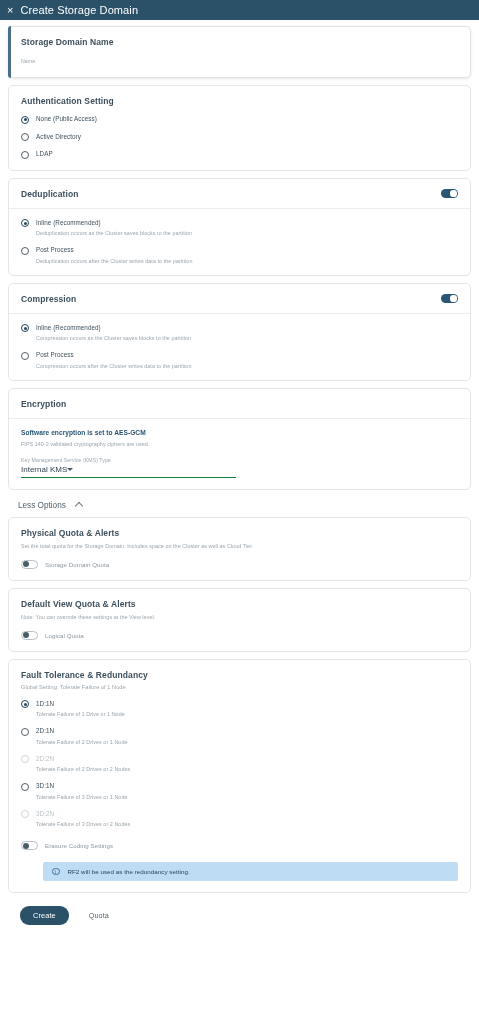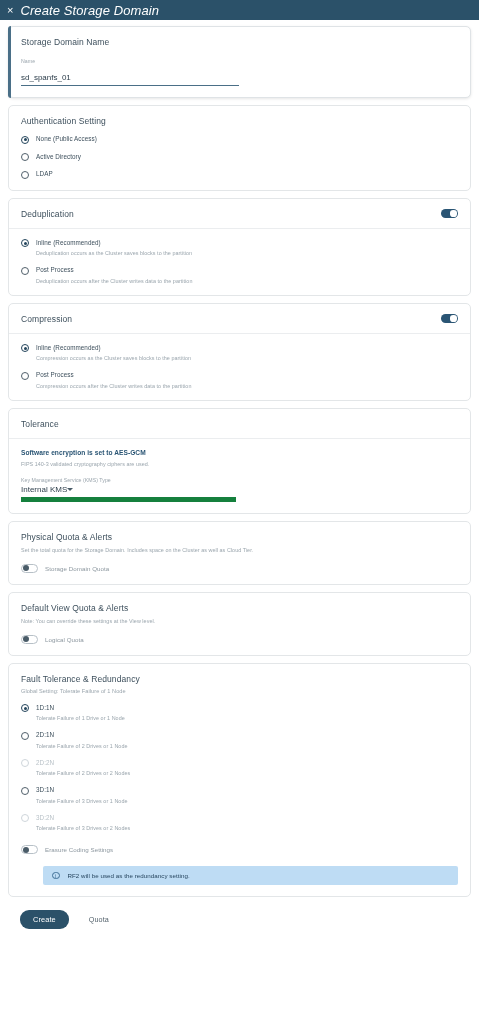--- a/index.html
+++ b/index.html
@@ -23,24 +23,23 @@
   .close-x {
     color: #ffffff;
     font-size: 11px;
     line-height: 1;
     font-weight: 400;
     cursor: pointer;
     user-select: none;
   }
   .titlebar-title {
     color: #ffffff;
-    font-size: 13px;
+    font-size: 11px;
     font-weight: 400;
     letter-spacing: .1px;
-    font-style: italic;
   }
 
   
   .page {
     padding: 6px 8px 0 8px;
     height: 1004px;
     position: relative;
     background: #fff;
   }
 
@@ -61,21 +60,21 @@
     position: absolute;
     left: -1px; top: -1px; bottom: -1px;
     width: 3px;
     border-radius: 5px 0 0 5px;
     background: #4a6f87;
   }
 
   .card-title {
     font-size: 8.5px;
     color: #3d4f5c;
-    font-weight: 400;
+    font-weight: 700;
     letter-spacing: .1px;
   }
   .card-head-row {
     display: flex;
     align-items: center;
     justify-content: space-between;
     gap: 16px;
   }
   .divider {
     height: 1px;
@@ -231,21 +230,21 @@
   .select-wrap { margin-top: 10px; width: 215px; position: relative; }
   .select-label {
     font-size: 5.2px;
     color: #9aa5ad;
     margin-bottom: 2px;
     letter-spacing: .05px;
   }
   .select-box {
     font-size: 8px;
     color: #2d3e4b;
-    border-bottom: 5px solid #15803d;
+    border-bottom: 1px solid #15803d;
     padding: 0 0 3px 0;
     display: flex;
     align-items: flex-end;
     justify-content: flex-start;
     cursor: pointer;
   }
   .caret-down {
     width: 0; height: 0;
     border-left: 3px solid transparent;
     border-right: 3px solid transparent;
@@ -316,21 +315,20 @@
   <span class="close-x">×</span>
   <span class="titlebar-title">Create Storage Domain</span>
 </div>
 
 <div class="page">
 
   <div class="card focused">
     <div class="card-title">Storage Domain Name</div>
     <div class="field">
       <div class="field-label">Name</div>
-      <input class="field-input" type="text" value="sd_spanfs_01" style="">
     </div>
   </div>
 
   <div class="card">
     <div class="card-title">Authentication Setting</div>
 
     <div class="radio-row">
       <span class="radio checked"></span>
       <span class="radio-label">None (Public Access)</span>
     </div>
@@ -386,34 +384,38 @@
     <div class="radio-block">
       <div class="radio-row">
         <span class="radio"></span>
         <span class="radio-label">Post Process</span>
       </div>
       <div class="radio-sub">Compression occurs after the Cluster writes data to the partition</div>
     </div>
   </div>
 
   <div class="card">
-    <div class="card-title">Tolerance</div>
+    <div class="card-title">Encryption</div>
     <div class="divider"></div>
     <div class="strong-note">Software encryption is set to AES-GCM</div>
     <div class="sub-note">FIPS 140-3 validated cryptography ciphers are used.</div>
 
     <div class="select-wrap">
       <div class="select-label">Key Management Service (KMS) Type</div>
       <div class="select-box">
         <span>Internal KMS</span>
         <span class="caret-down"></span>
       </div>
     </div>
   </div>
 
+  <div class="less-options">
+    <span class="less-options-label">Less Options</span>
+    <span class="chevron-up"></span>
+  </div>
 
   <div class="card">
     <div class="card-title">Physical Quota &amp; Alerts</div>
     <div class="sub-note">Set the total quota for the Storage Domain. Includes space on the Cluster as well as Cloud Tier.</div>
     <div class="toggle-row">
       <span class="toggle off"></span>
       <span class="toggle-label">Storage Domain Quota</span>
     </div>
   </div>
 

